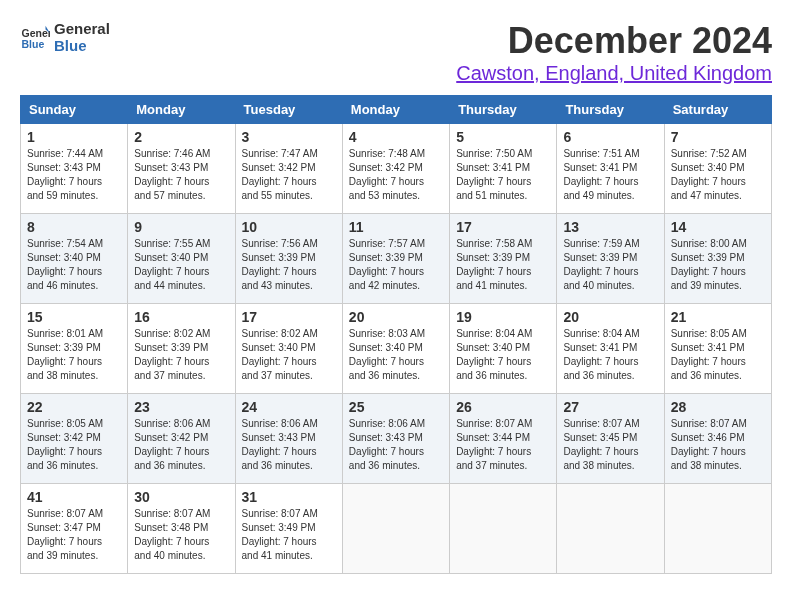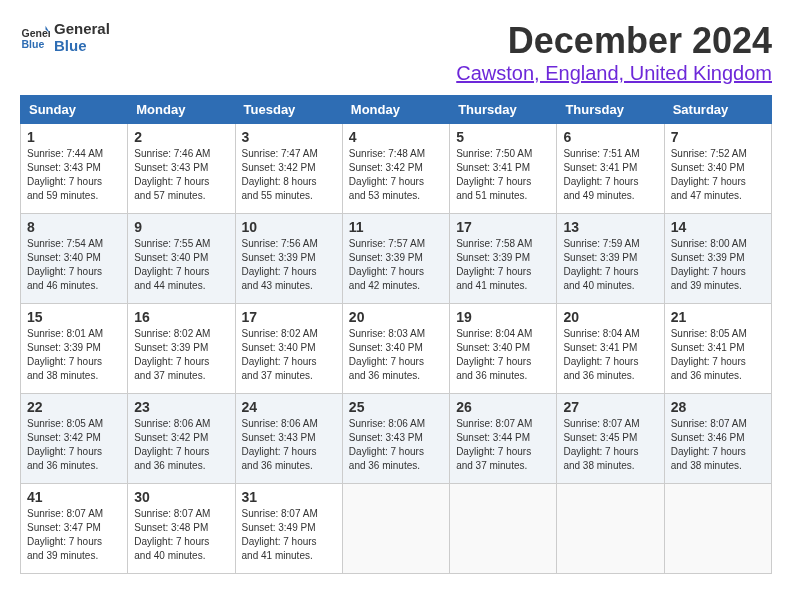--- a/index.html
+++ b/index.html
@@ -128,21 +128,21 @@
           <span>Sunrise: 7:46 AM</span><br>
           <span>Sunset: 3:43 PM</span><br>
           <span>Daylight: 7 hours and 57 minutes.</span>
         </div>
       </td>
         <td>
         <span class="day-num">3</span>
         <div class="day-info">
           <span>Sunrise: 7:47 AM</span><br>
           <span>Sunset: 3:42 PM</span><br>
-          <span>Daylight: 8 hours and 55 minutes.</span>
+          <span>Daylight: 7 hours and 55 minutes.</span>
         </div>
       </td>
         <td>
         <span class="day-num">4</span>
         <div class="day-info">
           <span>Sunrise: 7:48 AM</span><br>
           <span>Sunset: 3:42 PM</span><br>
           <span>Daylight: 7 hours and 53 minutes.</span>
         </div>
       </td>

